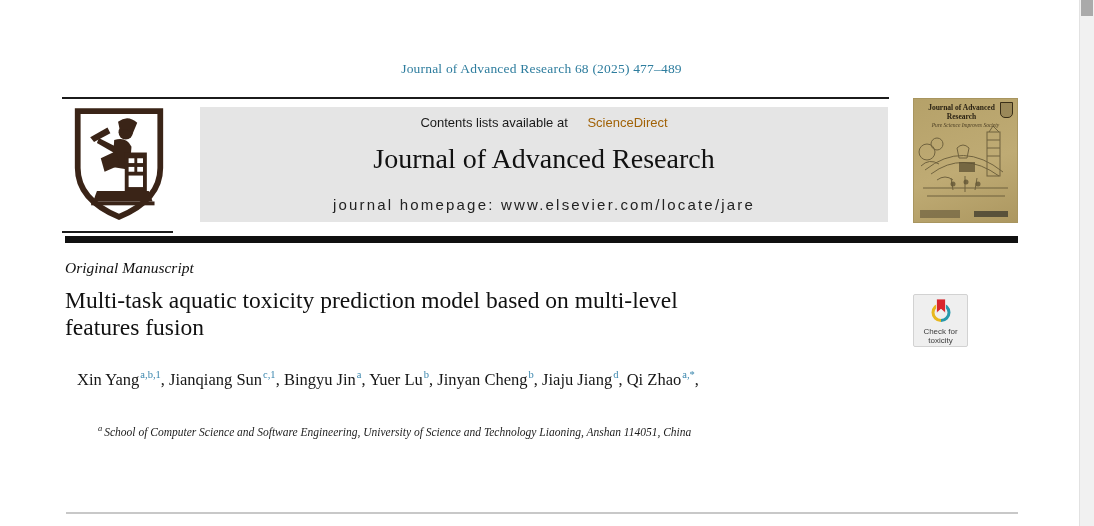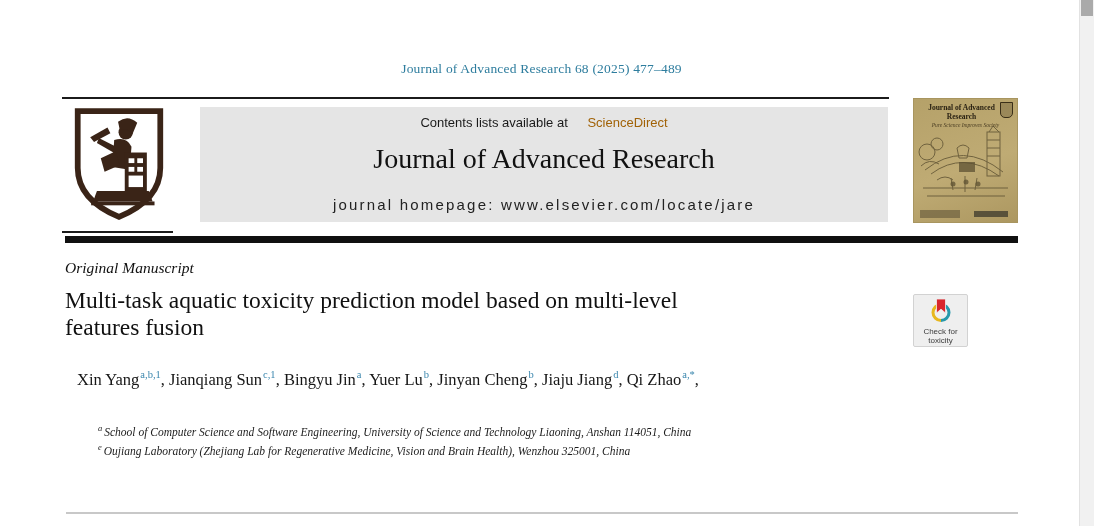--- a/index.html
+++ b/index.html
@@ -156,21 +156,20 @@
     <div class="badge-text">Check for</div>
     <div class="badge-text">toxicity</div>
   </div>
 
   <div class="authors">
     <div id="authors-line1"><span>Xin Yang<sup>a,b,1</sup></span>, <span>Jianqiang Sun<sup>c,1</sup></span>, <span>Bingyu Jin<sup>a</sup></span>, <span>Yuer Lu<sup>b</sup></span>, <span>Jinyan Cheng<sup>b</sup></span>, <span>Jiaju Jiang<sup>d</sup></span>, <span>Qi Zhao<sup>a,*</sup></span>, </div>
   </div>
 
   <div class="affiliations" id="affiliations">
       <div><sup>a</sup>School of Computer Science and Software Engineering, University of Science and Technology Liaoning, Anshan 114051, China</div>
-      <div><sup>e</sup>Oujiang Laboratory (Zhejiang Lab for Regenerative Medicine, Vision and Brain Health), Wenzhou 325001, China</div>
     </div>
 
   <div class="rule-bottom"></div>
 
   <div class="scrollbar">
     <div class="scroll-thumb"></div>
   </div>
 
 </div>
 

